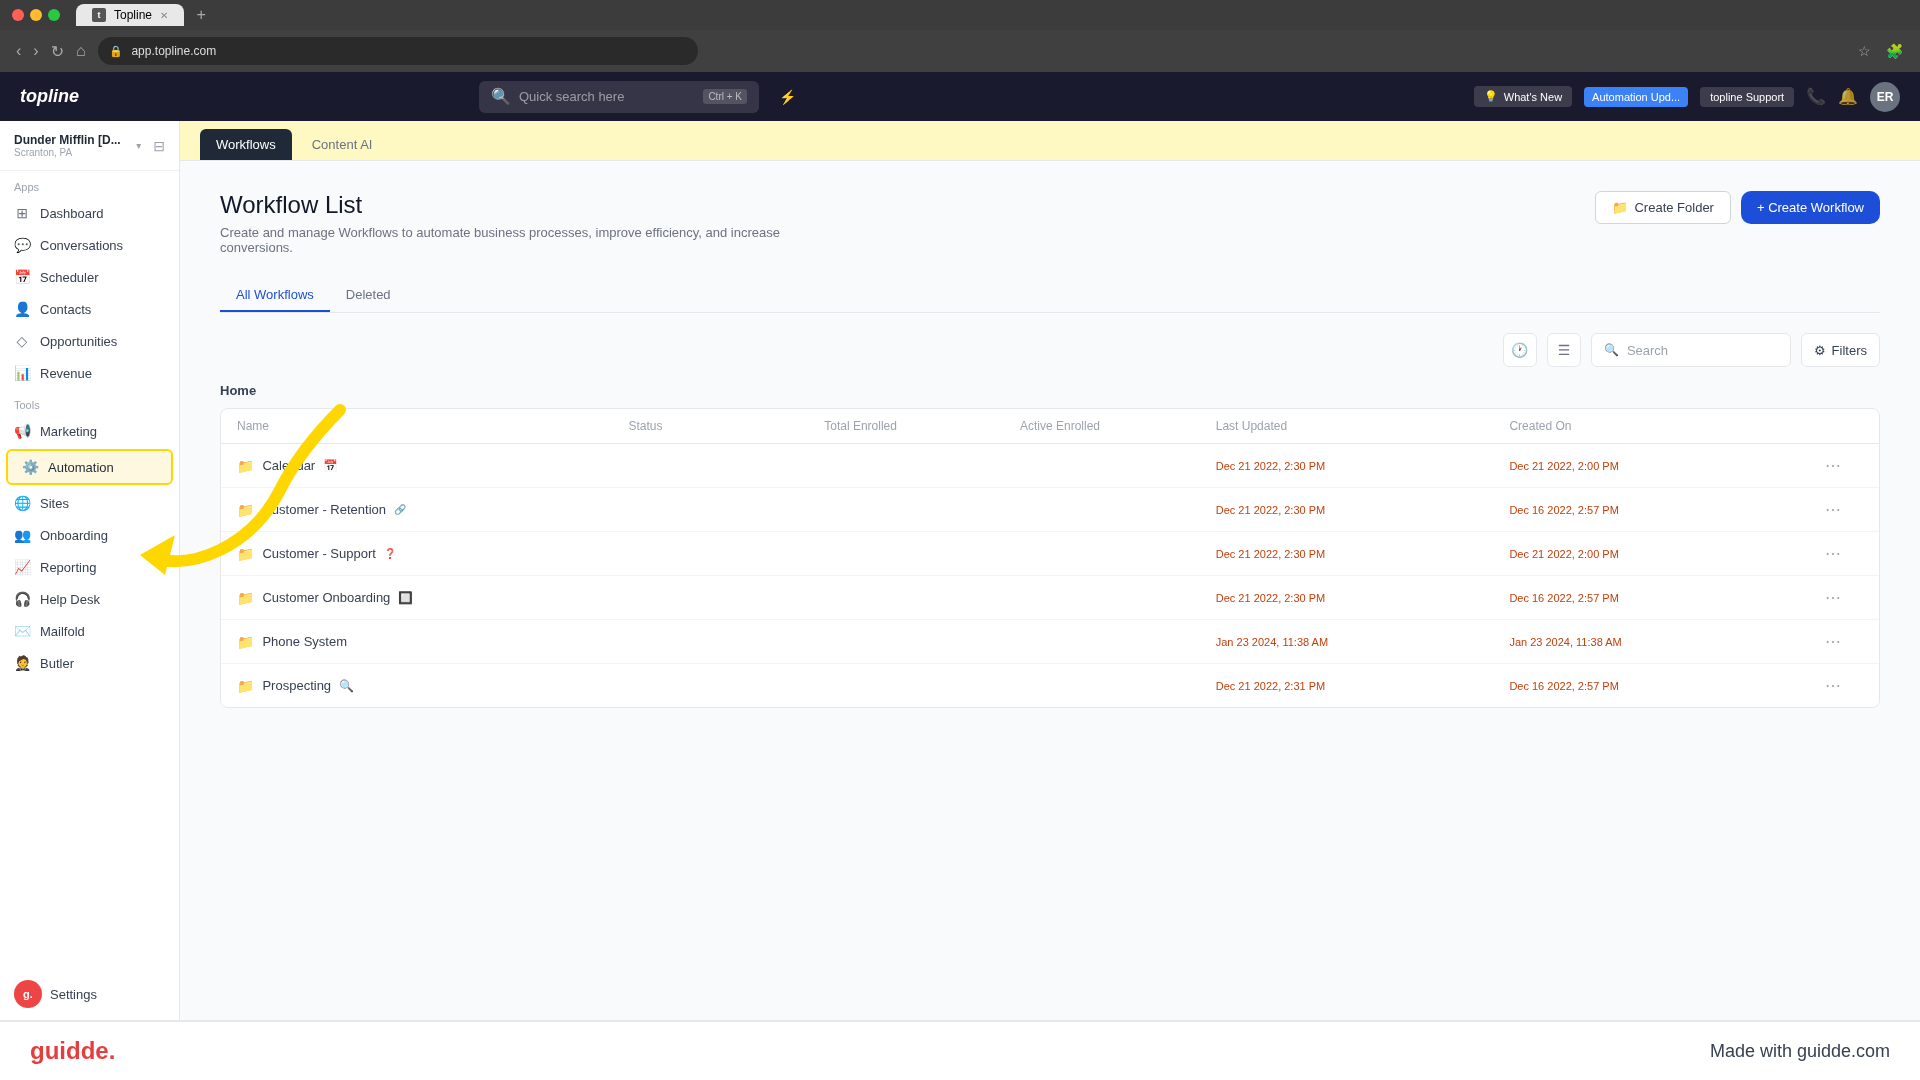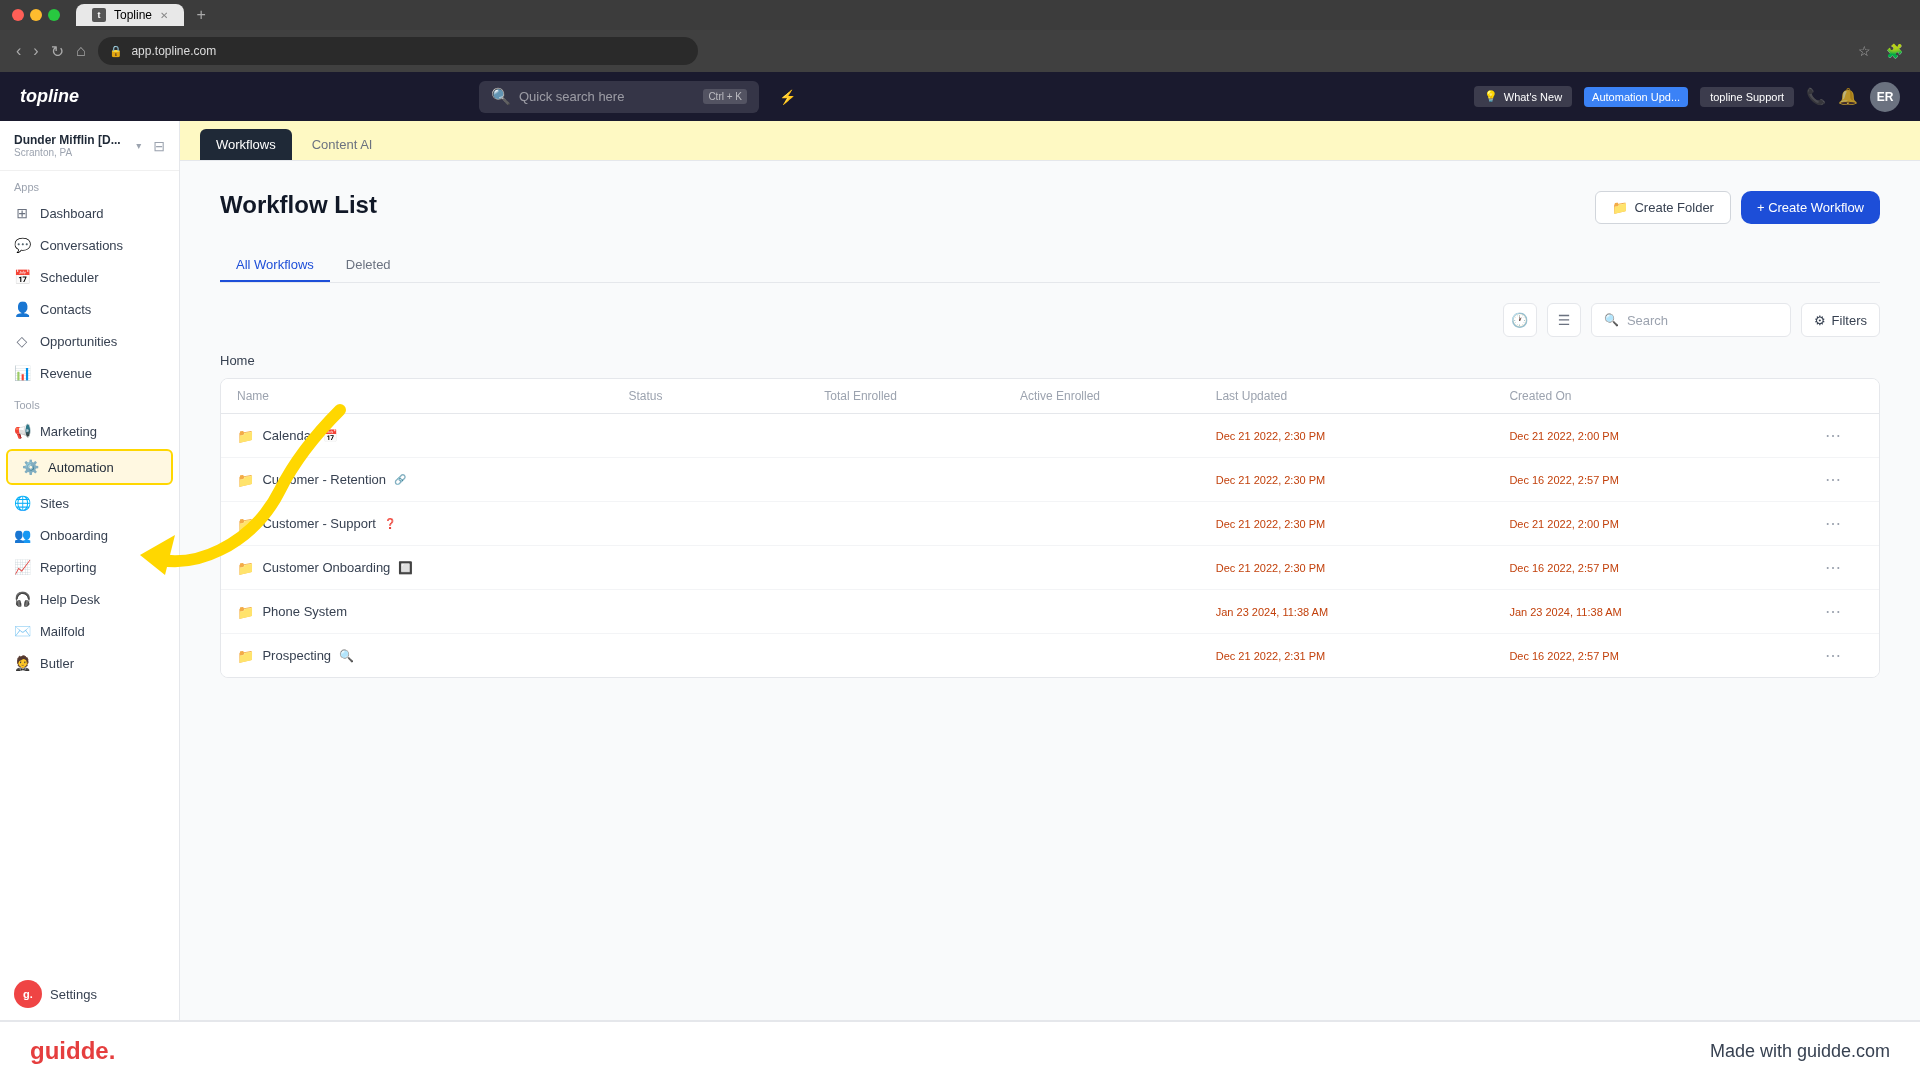--- a/index.html
+++ b/index.html
@@ -59,38 +59,38 @@
     
     .main-content { flex: 1; display: flex; flex-direction: column; overflow: hidden; }
 
     .content-tabs { background: #fef9c3; border-bottom: 1px solid #e5e7eb; padding: 0 20px; display: flex; gap: 4px; padding-top: 8px; }
     .content-tab { padding: 8px 16px; font-size: 13px; color: #6b7280; cursor: pointer; border-radius: 6px 6px 0 0; }
     .content-tab.active { background: #1f2937; color: #fff; border-radius: 6px 6px 0 0; }
 
     .content-body { flex: 1; background: #f9fafb; overflow-y: auto; padding: 30px 40px; }
 
     .page-header { display: flex; justify-content: space-between; align-items: flex-start; margin-bottom: 24px; }
-    .page-title { font-size: 24px; font-weight: 700; color: #111827; margin-bottom: 6px; }
+    .page-title { font-size: 24px; font-weight: 400; color: #111827; margin-bottom: 6px; }
     .page-desc { font-size: 13px; color: #6b7280; max-width: 600px; }
     .header-actions { display: flex; gap: 10px; }
     .btn-folder { background: #fff; border: 1px solid #d1d5db; color: #374151; font-size: 13px; padding: 8px 16px; border-radius: 6px; cursor: pointer; display: flex; align-items: center; gap: 6px; }
     .btn-create { background: #1d4ed8; color: #fff; font-size: 13px; padding: 8px 16px; border-radius: 10px; cursor: pointer; display: flex; align-items: center; gap: 6px; border: none; }
 
     .workflow-tabs { display: flex; gap: 0; margin-bottom: 20px; border-bottom: 1px solid #e5e7eb; }
     .workflow-tab { padding: 8px 16px; font-size: 13px; color: #6b7280; cursor: pointer; }
     .workflow-tab.active { color: #1d4ed8; border-bottom: 2px solid #1d4ed8; font-weight: 500; }
 
     .toolbar { display: flex; justify-content: flex-end; align-items: center; gap: 10px; margin-bottom: 16px; }
     .toolbar-icon-btn { width: 34px; height: 34px; border: 1px solid #e5e7eb; border-radius: 6px; background: #fff; display: flex; align-items: center; justify-content: center; cursor: pointer; color: #6b7280; font-size: 14px; }
     .search-box { background: #fff; border: 1px solid #e5e7eb; border-radius: 6px; height: 34px; display: flex; align-items: center; padding: 0 12px; gap: 8px; width: 200px; }
     .search-box-icon { color: #9ca3af; font-size: 12px; }
     .search-box-text { color: #9ca3af; font-size: 13px; }
     .filters-btn { background: #fff; border: 1px solid #e5e7eb; color: #374151; font-size: 13px; padding: 6px 12px; border-radius: 6px; cursor: pointer; display: flex; align-items: center; gap: 6px; height: 34px; }
 
-    .breadcrumb { font-size: 13px; color: #374151; margin-bottom: 10px; font-weight: 400; }
+    .breadcrumb { font-size: 13px; color: #374151; margin-bottom: 10px; font-weight: 700; }
 
     .table { background: #fff; border-radius: 8px; border: 1px solid #e5e7eb; overflow: hidden; }
     .table-header { display: grid; grid-template-columns: 2fr 1fr 1fr 1fr 1.5fr 1.5fr 60px; padding: 10px 16px; border-bottom: 1px solid #e5e7eb; background: #fff; }
     .table-header-cell { font-size: 12px; color: #9ca3af; font-weight: 500; }
     .table-row { display: grid; grid-template-columns: 2fr 1fr 1fr 1fr 1.5fr 1.5fr 60px; padding: 12px 16px; border-bottom: 1px solid #f3f4f6; align-items: center; background: #fff; }
     .table-row:last-child { border-bottom: none; }
     .folder-name { display: flex; align-items: center; gap: 8px; font-size: 13px; color: #374151; }
     .folder-icon { color: #6b7280; font-size: 14px; }
     .table-cell { font-size: 11px; color: #c2410c; }
     .more-btn { color: #9ca3af; cursor: pointer; font-size: 16px; text-align: center; }
@@ -250,20 +250,21 @@
         <div class="content-tabs">
           <div class="content-tab active">Workflows</div>
           <div class="content-tab">Content AI</div>
         </div>
 
         <div class="content-body">
 
           <div class="page-header">
             <div>
               <h1 class="page-title">Workflow List</h1>
+              <p class="page-desc">Create and manage Workflows to automate business processes, improve efficiency, and increase conversions.</p>
             </div>
             <div class="header-actions">
               <button class="btn-folder">
                 <span>📁</span>
                 <span>Create Folder</span>
               </button>
               <button class="btn-create">
                 <span>+ Create Workflow</span>
               </button>
             </div>

